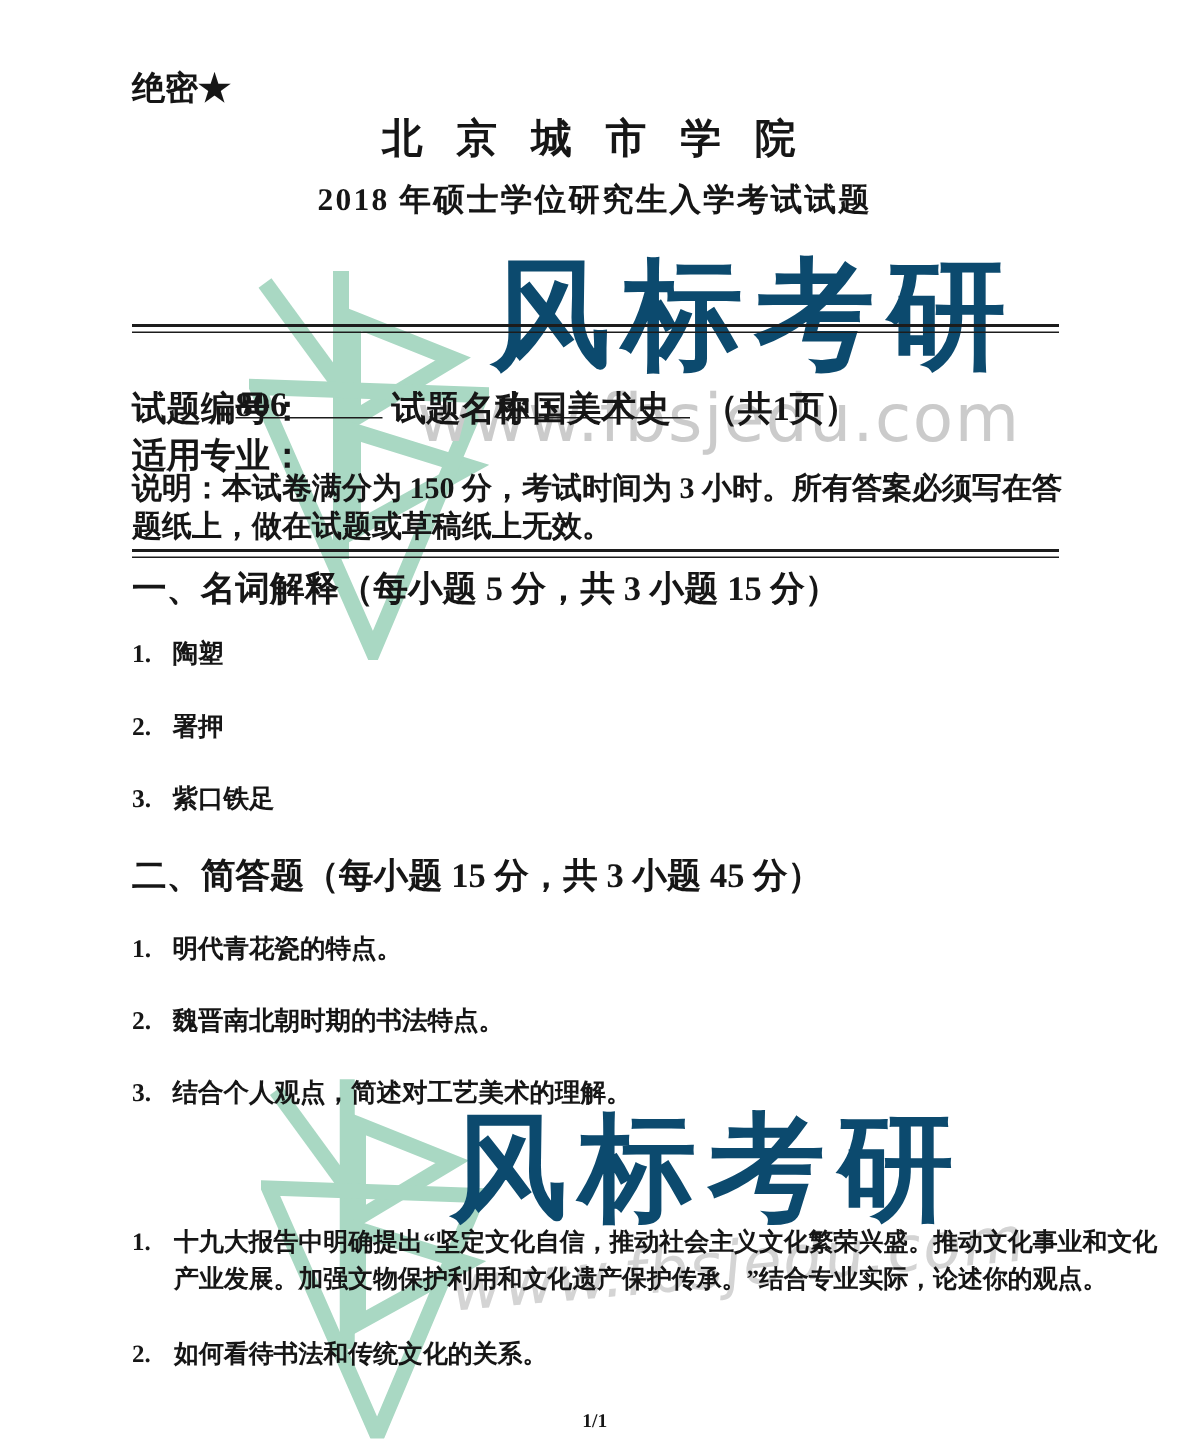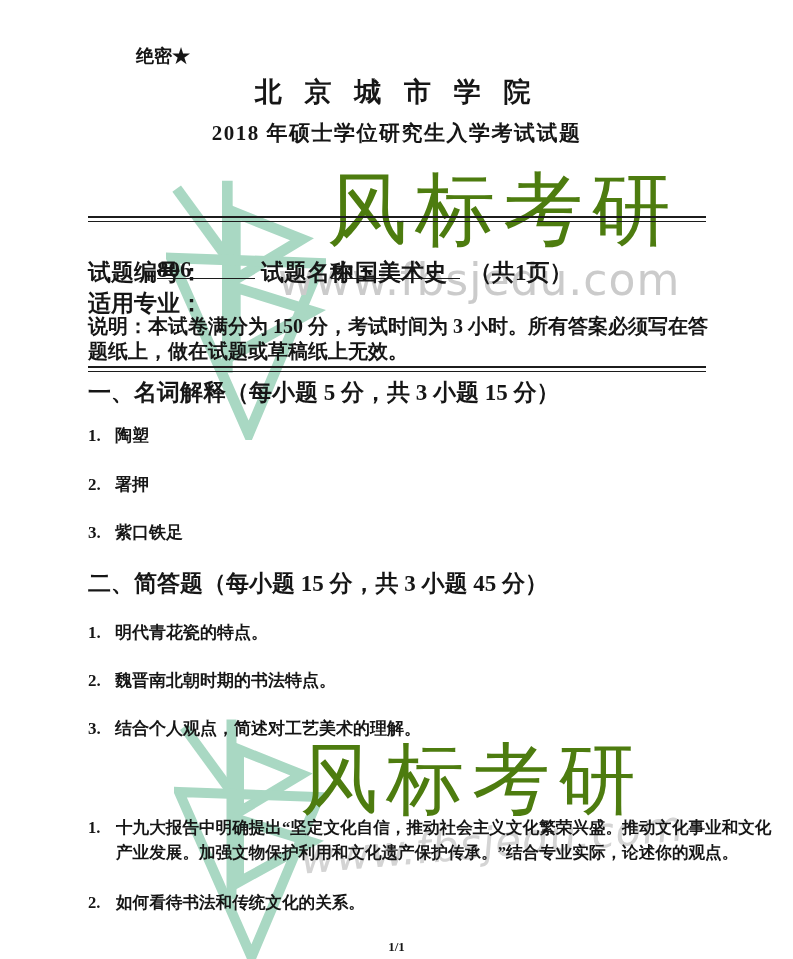--- a/index.html
+++ b/index.html
@@ -6,32 +6,32 @@
   body{
     width:793px;height:959px;position:relative;background:#ffffff;
     font-family:"Liberation Serif", serif;color:#161616;overflow:hidden;
   }
   .abs{position:absolute;}
   .b{font-weight:bold;}
 
   
   .wm{position:absolute;z-index:0;}
   .wm-brand{
-    font-family:"DejaVu Sans", sans-serif;font-weight:normal;
-    color:#4d7c0f;letter-spacing:8px;line-height:1;white-space:nowrap;
+    font-family:"DejaVu Sans", sans-serif;font-weight:bold;
+    color:#0c4a6e;letter-spacing:8px;line-height:1;white-space:nowrap;
   }
   .wm-url{
     font-family:"DejaVu Sans", sans-serif;color:#cbcbcb;
     letter-spacing:1px;line-height:1;white-space:nowrap;
   }
   .wm-url.slant{transform:rotate(-5deg) skewX(-10deg);color:#d4d4d4;}
 
   
   .content{position:absolute;inset:0;z-index:1;}
-  .classification{left:88px;top:44px;font-size:18px;margin-left:48px;}
+  .classification{left:88px;top:44px;font-size:22px;}
   .title{left:0;top:74px;width:100%;text-align:center;font-size:27px;letter-spacing:8px;}
   .subtitle{left:0;top:119px;width:100%;text-align:center;font-size:21px;letter-spacing:1.5px;}
   .rule{left:88px;width:618px;height:3px;border-top:2px solid #1c1c1c;border-bottom:1px solid #1c1c1c;}
   .rule1{top:216px;}
   .rule2{top:366px;}
   .meta{font-size:23px;}
   .uline{border-bottom:1.5px solid #1c1c1c;text-align:left;height:21px;}
   .instructions{left:88px;top:314px;width:630px;font-size:20px;line-height:25px;}
   .sec-heading{left:88px;font-size:23px;}
   .q-item{left:88px;font-size:17px;white-space:nowrap;}

